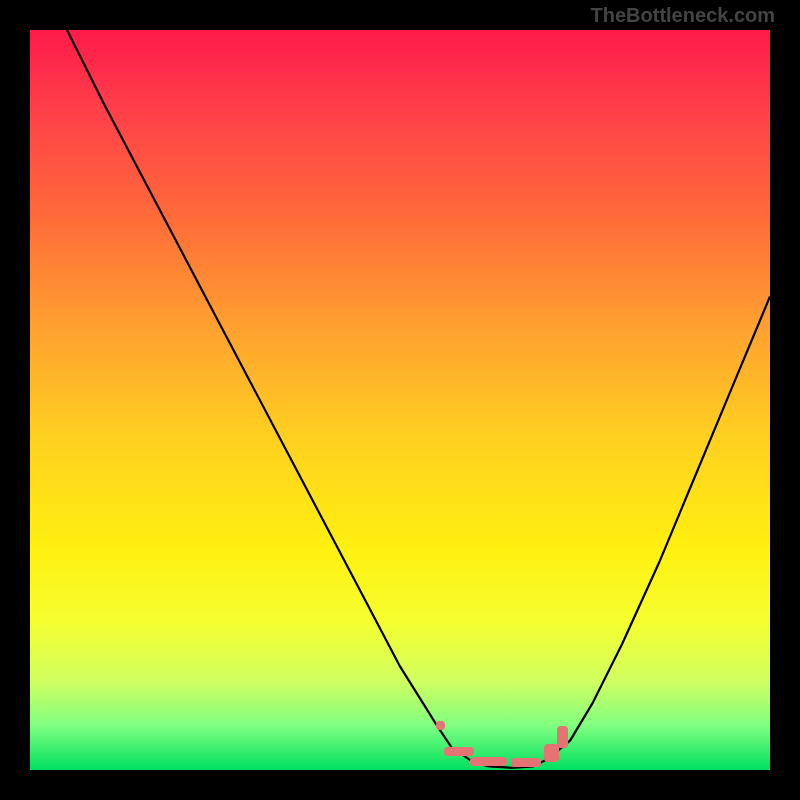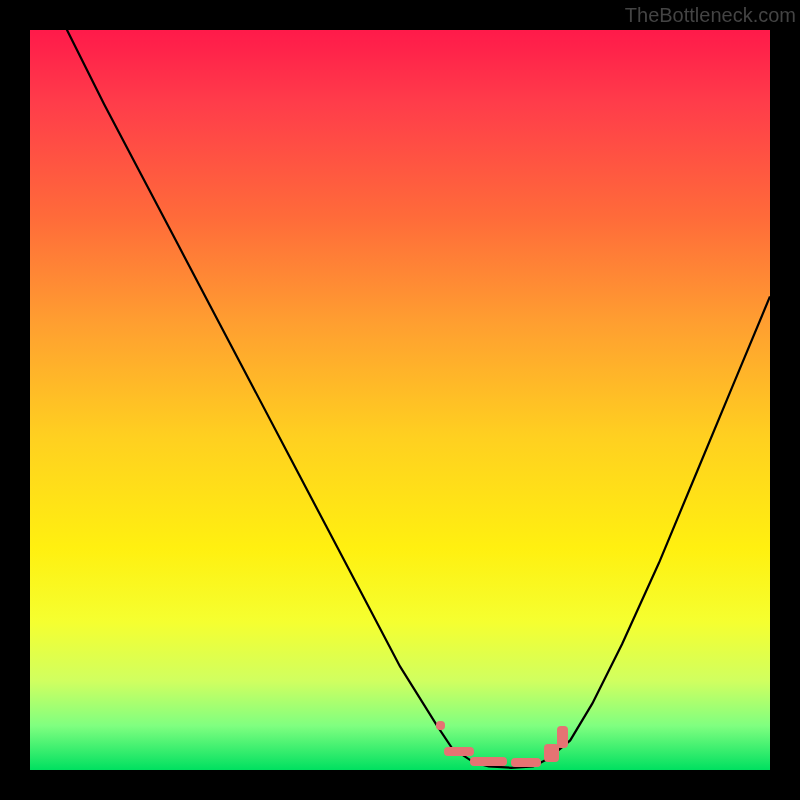--- a/index.html
+++ b/index.html
@@ -7,24 +7,24 @@
     width: 800px;
     height: 800px;
     background: #000;
     position: relative;
     overflow: hidden;
     font-family: Arial, sans-serif;
   }
   .watermark {
     position: absolute;
     top: 4px;
-    right: 4px;
+    right: 25px;
     color: #444;
     font-size: 20px;
-    font-weight: 400;
+    font-weight: 700;
     z-index: 10;
   }
   .plot-area {
     position: absolute;
     left: 30px;
     top: 30px;
     width: 740px;
     height: 740px;
     background: linear-gradient(to bottom,
       #ff1a4a 0%,

